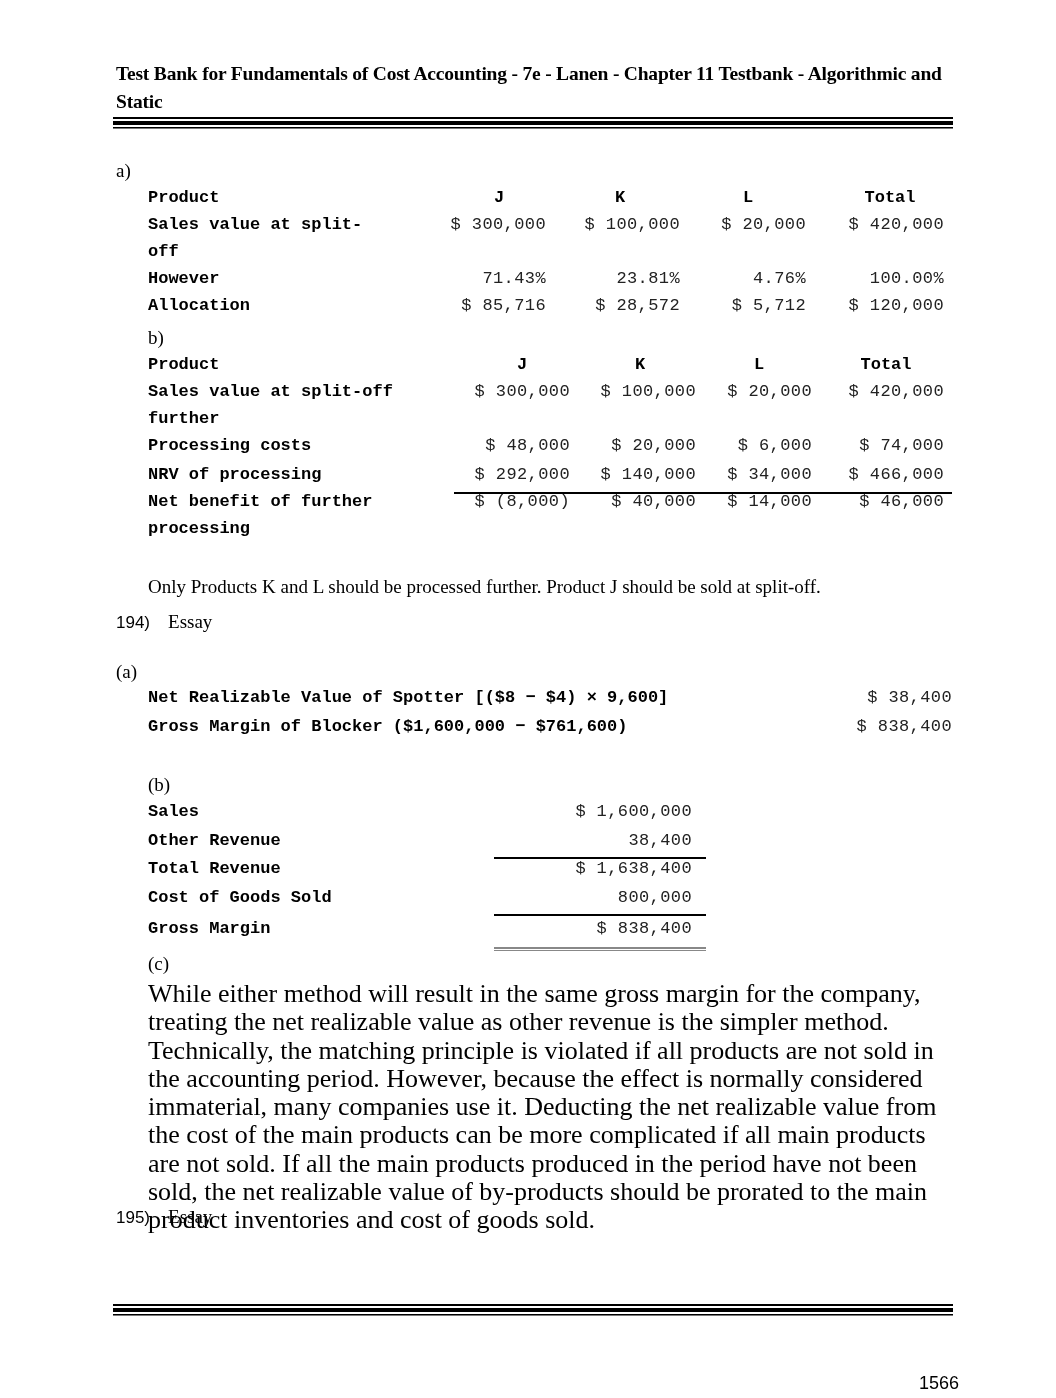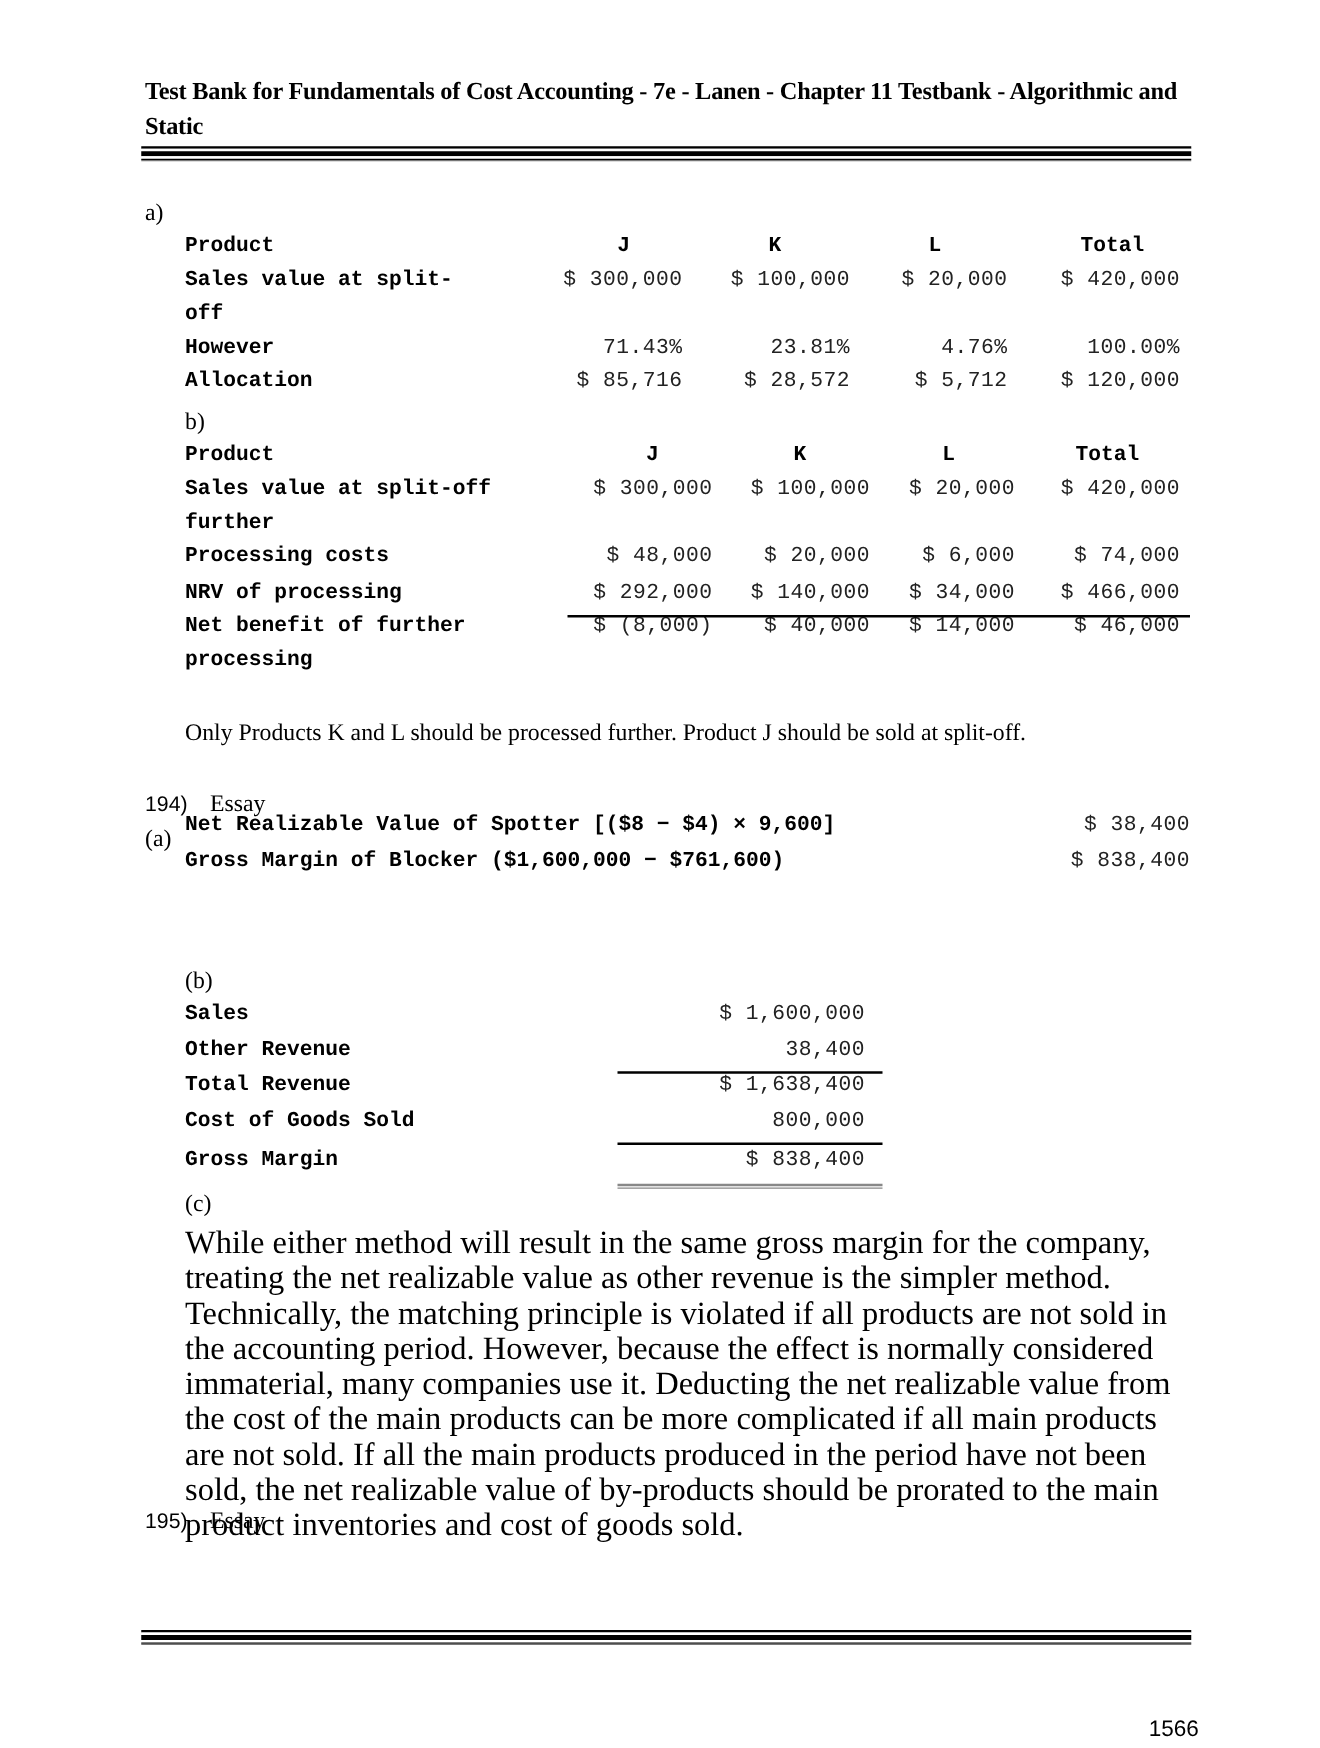--- a/index.html
+++ b/index.html
@@ -158,27 +158,27 @@
         <td></td>
         <td></td>
         <td></td>
   </tr>
 </tbody>
   </table>
 <div class="hline" style="left:454px; top:492px; width:498px;"></div>
 
 <div class="abs serif" style="left:148px; top:576px;">Only Products K and L should be processed further. Product J should be sold at split-off.</div>
 
-<div class="abs" style="left:116px; top:633px;">
+<div class="abs" style="left:116px; top:611px;">
   <span class="qnum">194)</span>
   <span class="serif" style="margin-left:14px">Essay</span>
 </div>
 <div class="abs serif" style="left:116px; top:661px;">(a)</div>
 
-<table class="fin" style="left:148px; top:651px; width:804px;">
+<table class="fin" style="left:148px; top:688px; width:804px;">
   <colgroup>
       <col style="width:640px">
       <col style="width:164px">
     </colgroup>
   <tbody>
       <tr>
     <td class="lbl" style="height:28.5px">Net Realizable Value of Spotter [($8 − $4) × 9,600]</td>
     <td class="num" style="height:28.5px">$ 38,400</td>
   </tr>
   <tr>

